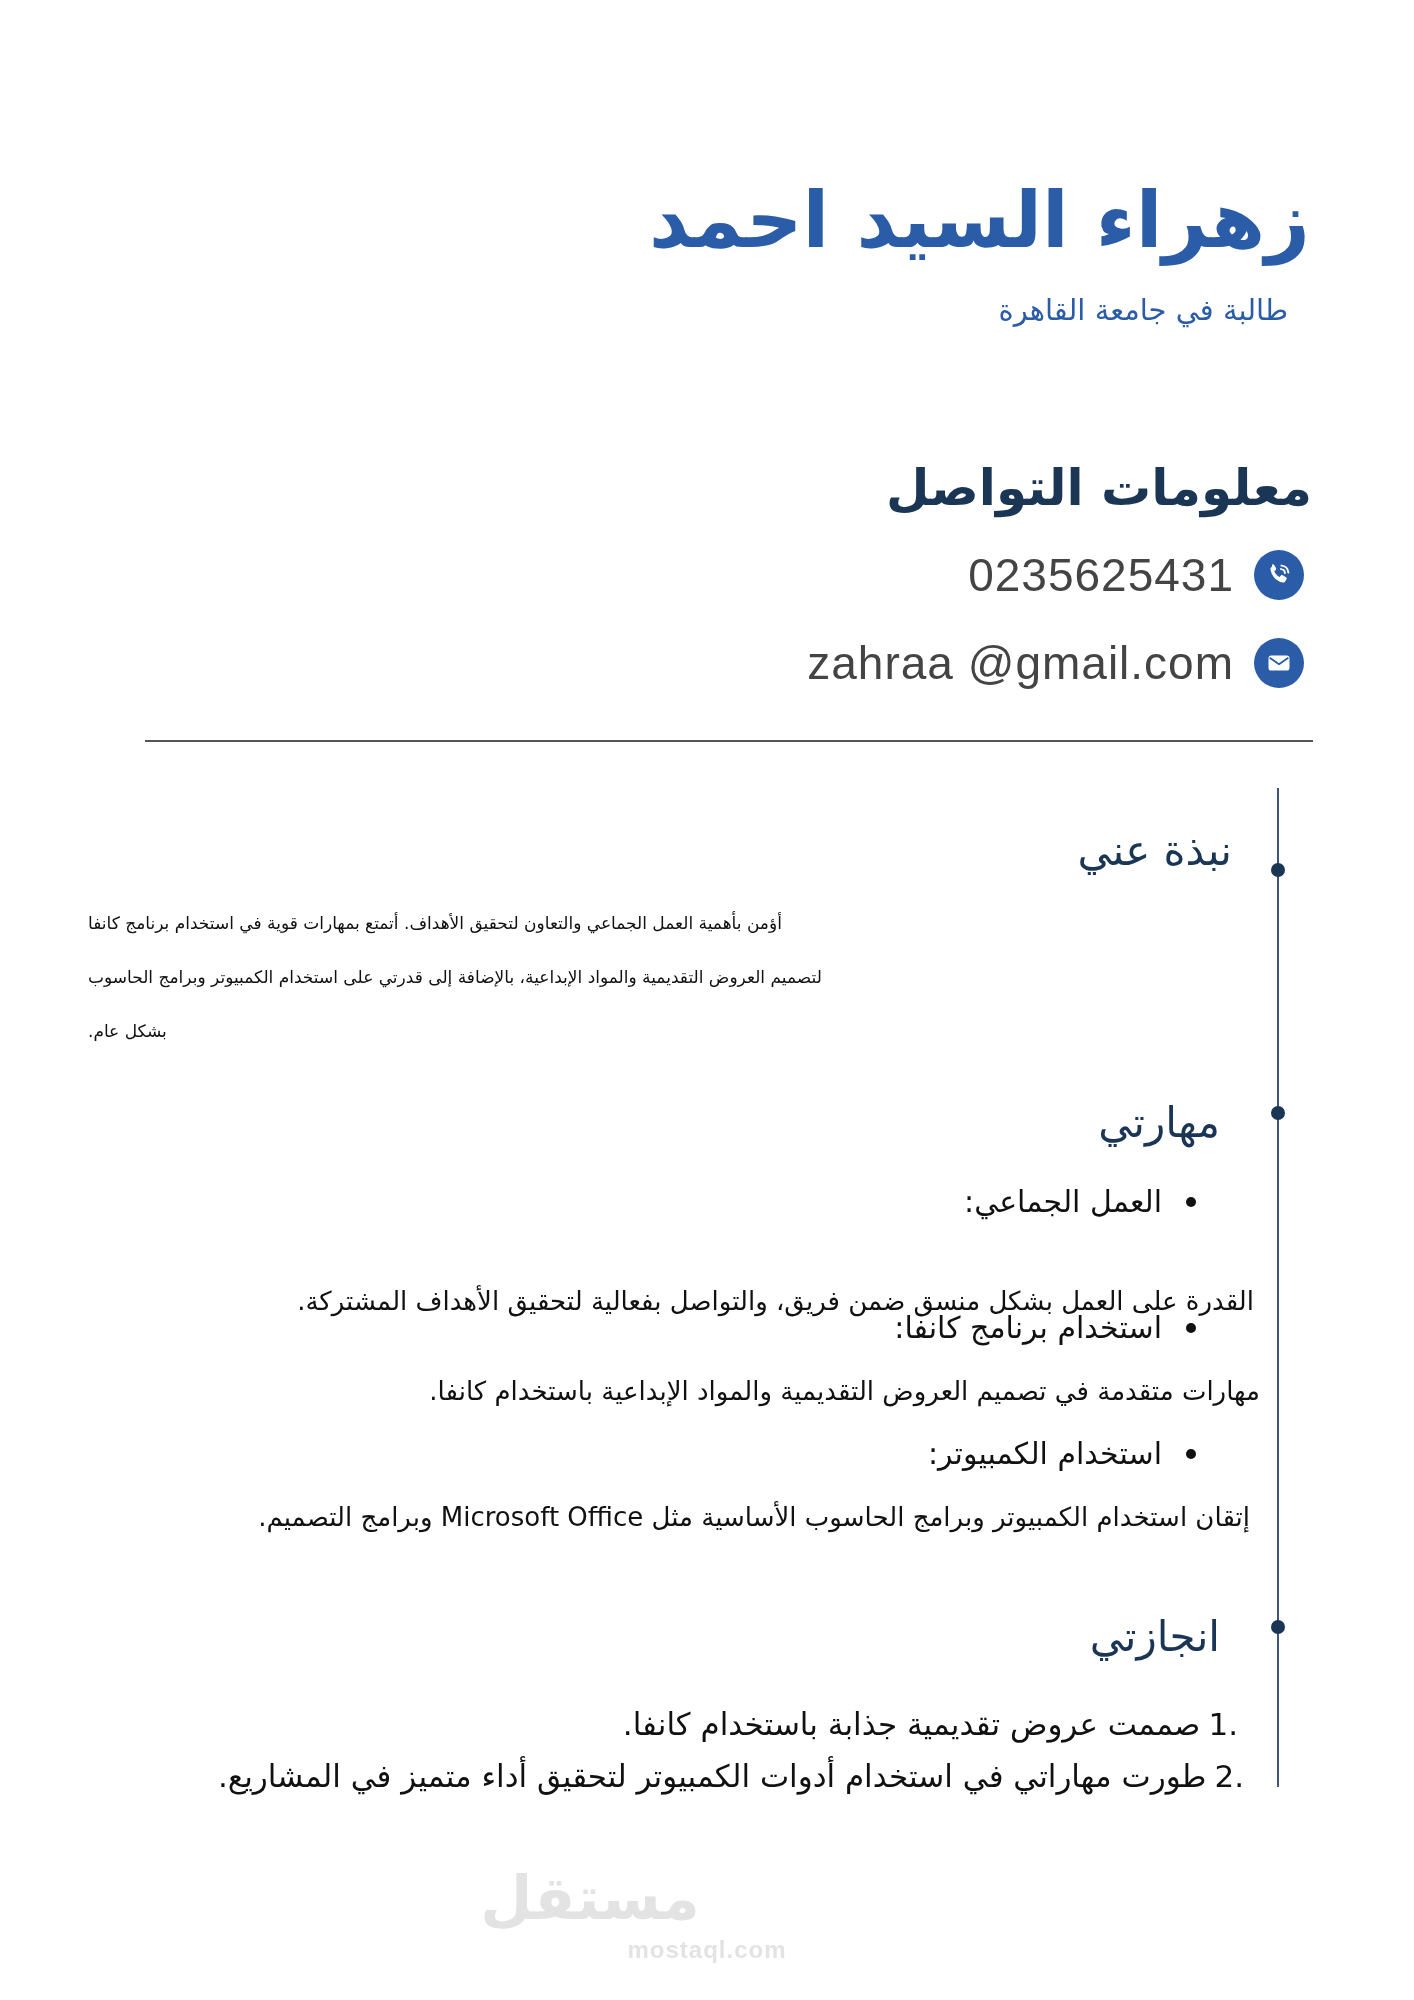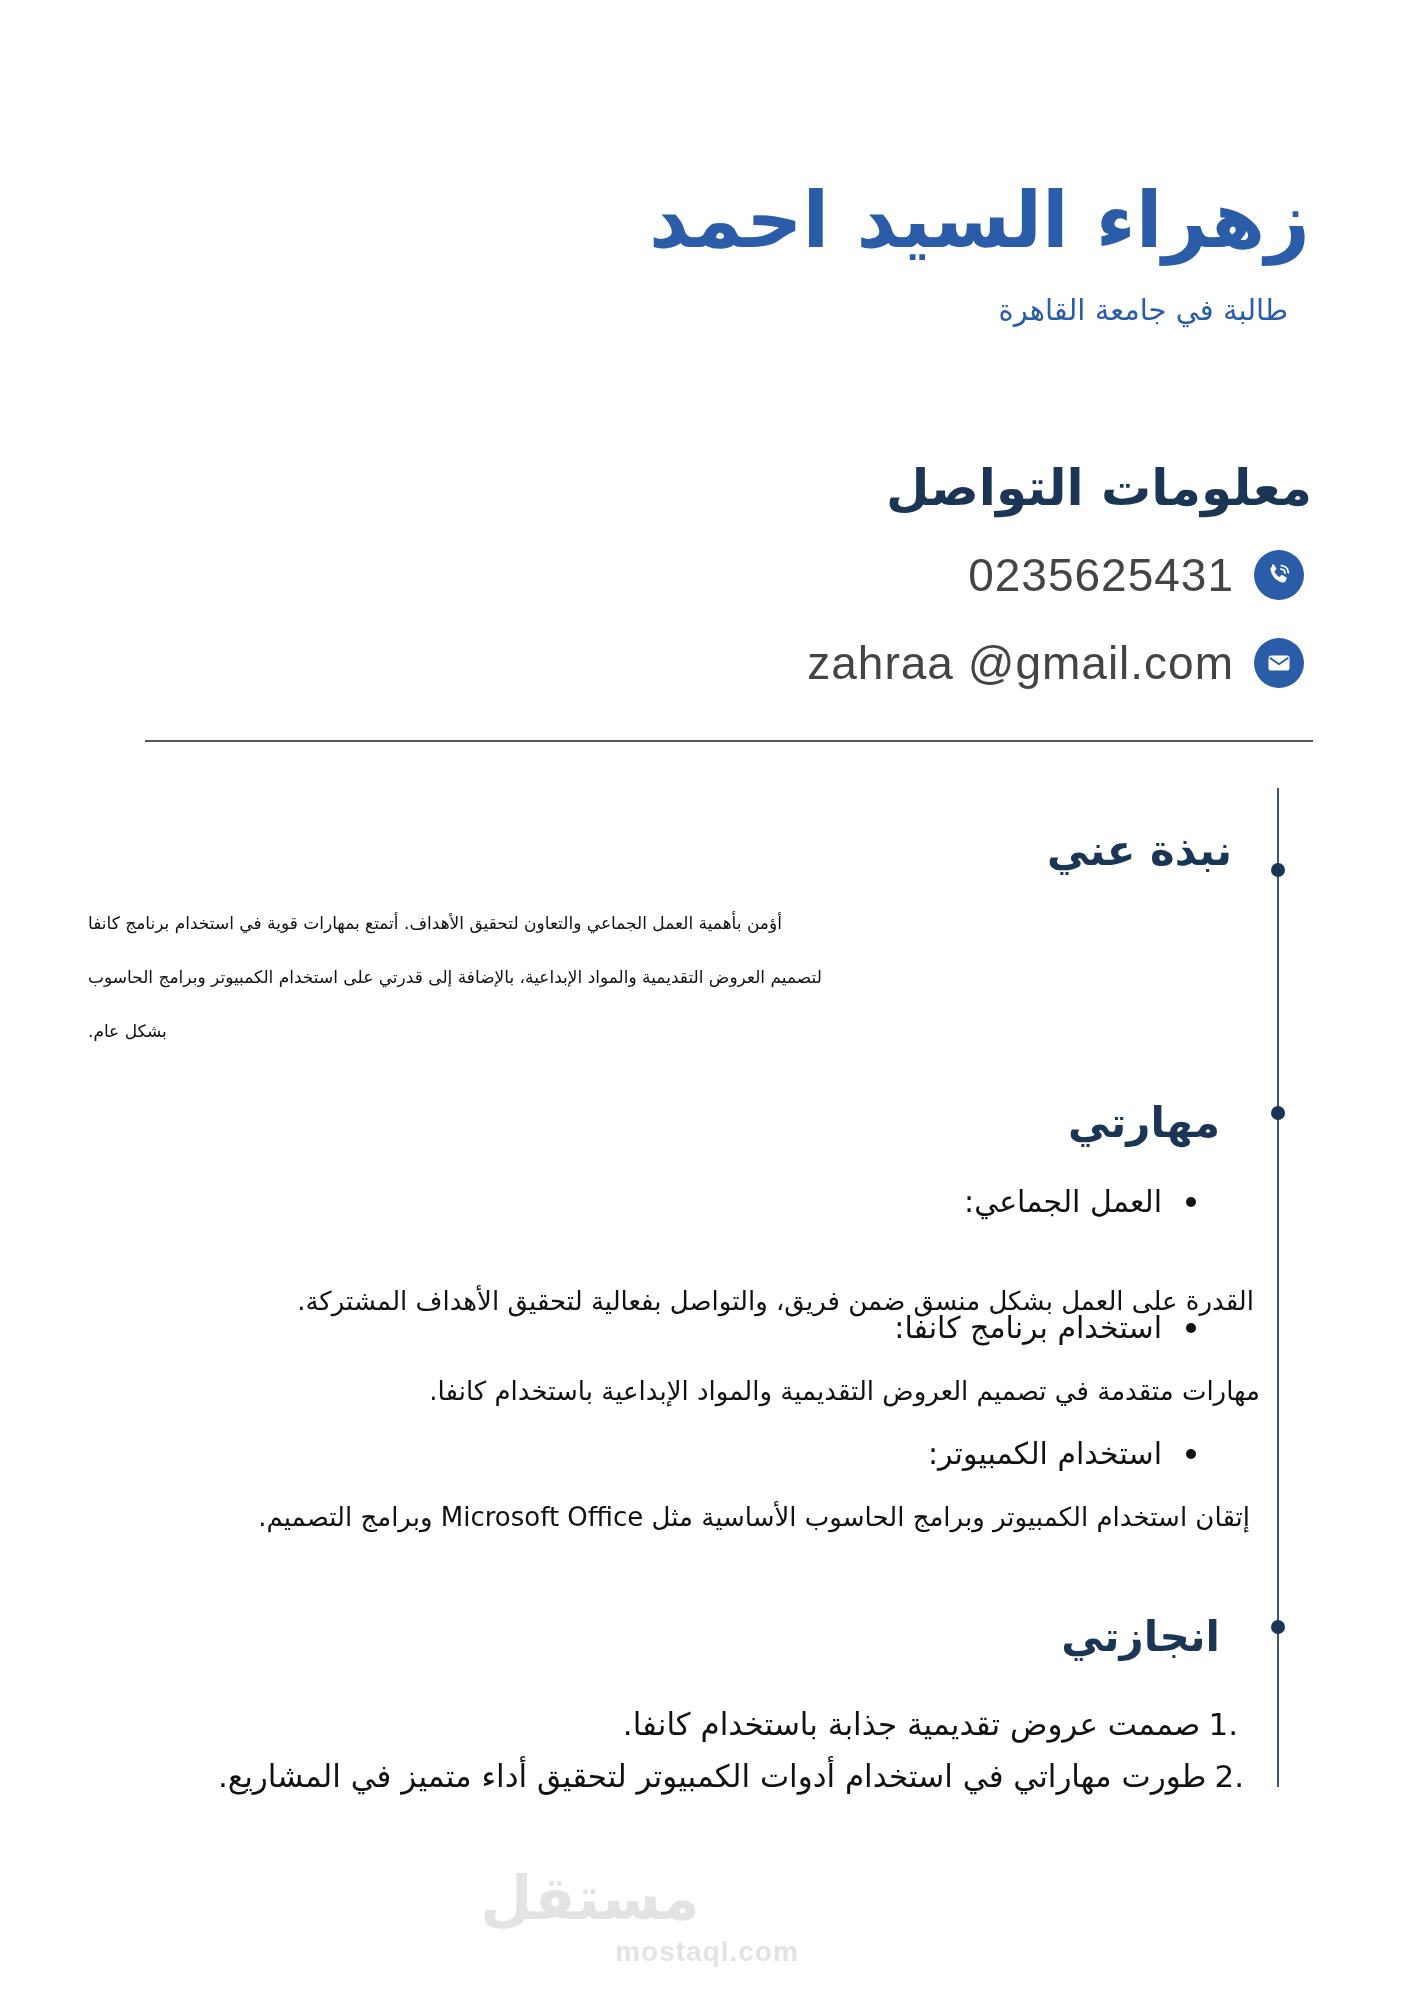--- a/index.html
+++ b/index.html
@@ -9,29 +9,29 @@
   .rtl { direction:rtl; text-align:right; white-space:nowrap; }
   .name { right:104px; top:178px; font-size:78px; font-weight:bold; color:#2a5ca8; line-height:1.1; }
   .subtitle { right:126px; top:293px; font-size:29px; color:#2a5ca8; line-height:1.2; }
   .h-contact { right:102px; top:458px; font-size:50px; font-weight:bold; color:#1a3654; line-height:1.2; }
   .contact-row { right:110px; height:54px; display:flex; align-items:center; flex-direction:row-reverse; gap:20px; }
   .contact-icon { width:50px; height:50px; border-radius:50%; background:#2a5ca8; display:flex; align-items:center; justify-content:center; }
   .contact-text { font-family:Liberation Sans, sans-serif; font-size:46px; color:#444444; letter-spacing:1px; direction:ltr; }
   .divider { left:145px; top:740px; width:1168px; height:2px; background:#555555; }
   .timeline { left:1277px; top:788px; width:2px; height:999px; background:#3d5677; }
   .dot { width:14px; height:14px; border-radius:50%; background:#1a3654; left:1271px; }
-  .sec-h { font-size:42px; font-weight:bold; color:#1a3654; line-height:1.2; }
+  .sec-h { font-size:42px; font-weight:normal; color:#1a3654; line-height:1.2; }
   .para { right:150px; top:896px; width:1176px; font-size:17px; color:#111111; line-height:54px; direction:rtl; text-align:left; }
   .para p { margin:0; white-space:nowrap; }
   .bullet-row { right:218px; font-size:30px; color:#111111; direction:rtl; display:flex; align-items:center; gap:24px; white-space:nowrap; }
   .bullet-dot { width:10px; height:10px; border-radius:50%; background:#111111; }
   .desc { font-size:26px; color:#111111; }
   .ach { font-size:31px; color:#111111; direction:rtl; white-space:nowrap; display:flex; gap:8px; }
   .watermark-ar { left:0; width:1180px; top:1868px; text-align:center; font-size:60px; font-weight:bold; color:#e3e3e3; line-height:1; }
-  .watermark-en { left:0; width:1414px; top:1936px; text-align:center; font-family:"Liberation Sans", sans-serif; font-size:28px; font-weight:bold; color:#e3e3e3; letter-spacing:1px; }
+  .watermark-en { left:0; width:1414px; top:1936px; text-align:center; font-family:"Liberation Sans", sans-serif; font-size:24px; font-weight:bold; color:#e3e3e3; letter-spacing:1px; }
 </style>
 </head>
 <body>
 
 <div class="abs rtl name">زهراء السيد احمد</div>
 <div class="abs rtl subtitle">طالبة في جامعة القاهرة</div>
 
 <div class="abs rtl h-contact">معلومات التواصل</div>
 
 <div class="abs contact-row" style="top:548px;">

